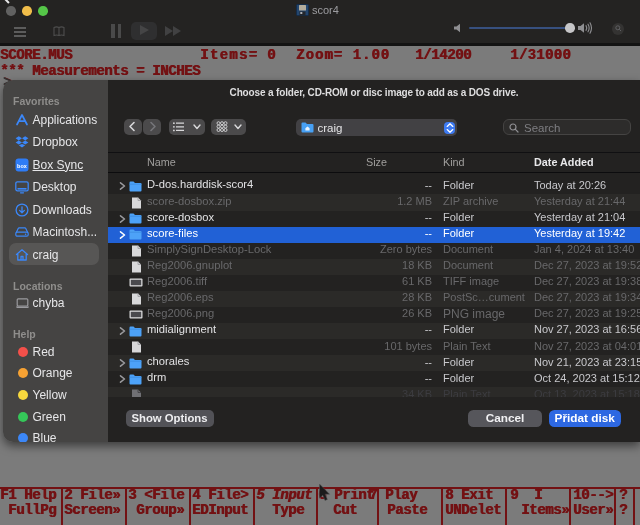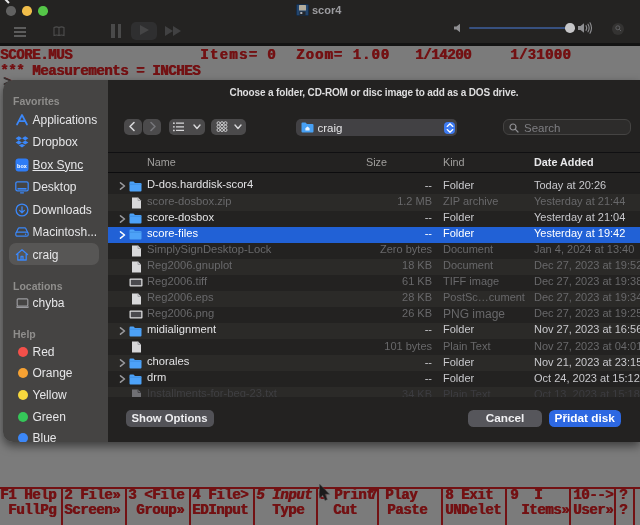--- a/index.html
+++ b/index.html
@@ -37,21 +37,21 @@
 
 <div class="abs" style="left:165px;top:25.5px;width:0;height:0;border-left:8px solid #414142;border-top:5.5px solid transparent;border-bottom:5.5px solid transparent;"></div>
 <div class="abs" style="left:173px;top:25.5px;width:0;height:0;border-left:8px solid #414142;border-top:5.5px solid transparent;border-bottom:5.5px solid transparent;"></div>
 
 <svg class="abs" style="left:296px;top:4px;" width="13" height="12" viewBox="0 0 13 12">
 <rect x="0.5" y="0.5" width="12" height="11" rx="1" fill="#24466e" stroke="#132c4a"></rect>
 <rect x="3" y="1" width="7" height="5.5" rx="0.5" fill="#b3ac9c"></rect>
 <rect x="3.5" y="7.5" width="6" height="4" fill="#23262b"></rect>
 <rect x="4.3" y="8.2" width="2" height="1.6" fill="#cfd4dc"></rect>
 </svg>
-<div class="abs" style="left:312px;top:4px;font-size:11px;font-weight:bold;color:#9c9ca0;">scor4</div>
+<div class="abs" style="left:312px;top:4px;font-size:11px;font-weight:normal;color:#9c9ca0;">scor4</div>
 
 <svg class="abs" style="left:454px;top:23px;" width="10" height="10" viewBox="0 0 10 10">
     <path d="M0 3.5 L2.5 3.5 L6 0.8 L6 9.2 L2.5 6.5 L0 6.5 Z" fill="#8f8f92"></path>
   </svg>
 <div class="abs" style="left:469px;top:26.6px;width:101px;height:2.6px;background:#37507f;border-radius:1.3px;"></div>
 <div class="abs" style="left:565px;top:23.2px;width:9.6px;height:9.6px;border-radius:50%;background:#c6c6c8;"></div>
 <svg class="abs" style="left:578px;top:22px;" width="16" height="12" viewBox="0 0 16 12">
     <path d="M0 4 L2.5 4 L6 1.2 L6 10.8 L2.5 8 L0 8 Z" fill="#8f8f92"></path>
     <path d="M8 3.6 Q9.6 6 8 8.4 M10 2.2 Q12.3 6 10 9.8 M12 0.8 Q15 6 12 11.2" fill="none" stroke="#8f8f92" stroke-width="1.1" stroke-linecap="round"></path>
   </svg>
@@ -363,21 +363,20 @@
         </svg>
 <div class="abs" style="left:39px;top:198.27px;font-size:11.2px;color:#e2e2e4;white-space:nowrap;">drm</div>
 <div class="abs" style="left:214px;top:198.68px;width:110px;text-align:right;font-size:11px;color:#c8c8cc;">--</div>
 <div class="abs" style="left:335px;top:198.68px;font-size:11px;color:#c8c8cc;white-space:nowrap;">Folder</div>
 <div class="abs" style="left:426px;top:198.68px;font-size:11px;color:#c8c8cc;white-space:nowrap;">Oct 24, 2023 at 15:12</div>
 <div class="abs" style="left:0;top:214.31px;width:532px;height:16.07px;background:#2b2a28;"></div>
 <svg class="abs" style="left:23px;top:216.34px;" width="11" height="12" viewBox="0 0 11 12">
           <path d="M1 0.5 L7 0.5 L10 3.5 L10 11.5 L1 11.5 Z" fill="#707074"></path>
           <path d="M7 0.5 L7 3.5 L10 3.5" fill="none" stroke="#3c3c40" stroke-width="0.8"></path>
         </svg>
-<div class="abs" style="left:39px;top:214.34px;font-size:11.2px;color:#3f3f42;white-space:nowrap;">Installments-for-beg-23.txt</div>
 <div class="abs" style="left:214px;top:214.74px;width:110px;text-align:right;font-size:11px;color:#3c3c40;">34 KB</div>
 <div class="abs" style="left:335px;top:214.74px;font-size:11px;color:#3c3c40;white-space:nowrap;">Plain Text</div>
 <div class="abs" style="left:426px;top:214.74px;font-size:11px;color:#3c3c40;white-space:nowrap;">Oct 13, 2023 at 15:18</div>
 </div>
 <div class="abs" style="left:105px;top:317px;width:532px;height:45px;background:#232221;"></div>
 
 <div class="abs" style="left:122.5px;top:330px;width:88px;height:17px;background:#525257;border-radius:5px;text-align:center;font-size:11.3px;font-weight:bold;color:#eeeef0;line-height:17px;">Show Options</div>
 <div class="abs" style="left:465px;top:330px;width:74px;height:17px;background:#56565b;border-radius:5.5px;text-align:center;font-size:11.8px;font-weight:bold;color:#f0f0f2;line-height:17px;">Cancel</div>
 <div class="abs" style="left:545.5px;top:330px;width:72.5px;height:17px;background:#2d68e2;border-radius:5.5px;text-align:center;font-size:11.8px;font-weight:bold;color:#fff;line-height:17px;">Přidat disk</div>
 </div>

